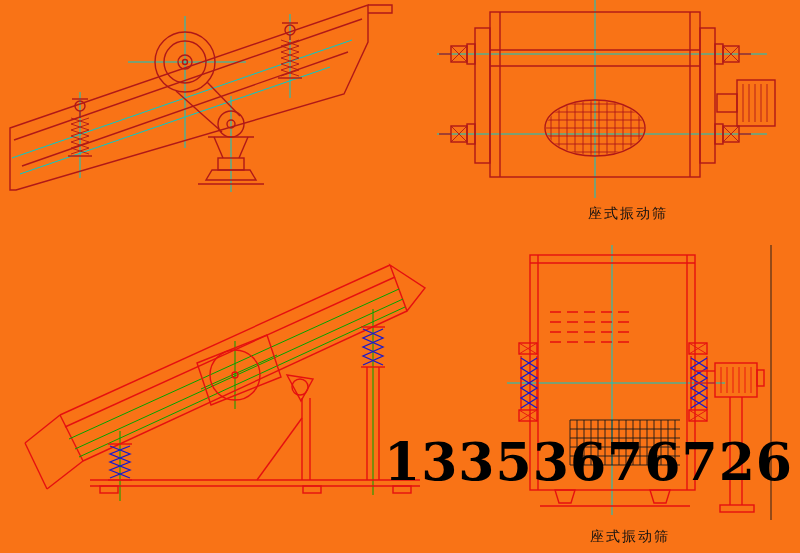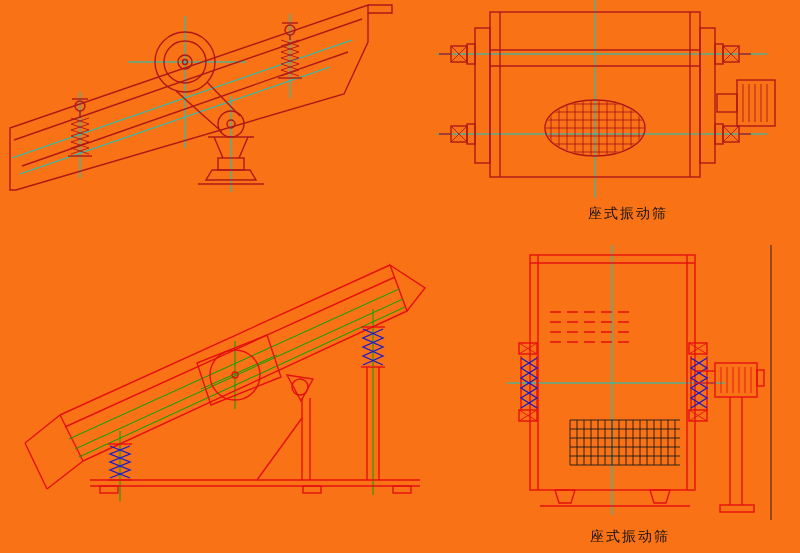--- a/index.html
+++ b/index.html
@@ -251,13 +251,14 @@
       <rect class="rd" x="262" y="127" width="7" height="16"></rect>
       <line class="rd" x1="235" y1="154" x2="235" y2="262"></line>
       <line class="rd" x1="247" y1="154" x2="247" y2="262"></line>
       <rect class="rd" x="225" y="262" width="34" height="7"></rect>
     </g>
     <line class="bk" x1="276" y1="2" x2="276" y2="277" stroke-width="2"></line>
   </svg>
 
   <div class="lbl lbl-seat">座式振动筛</div>
   <div class="lbl lbl-hang">座式振动筛</div>
+  <div class="phone">13353676726</div>
 </div>
 
 </body></html>

